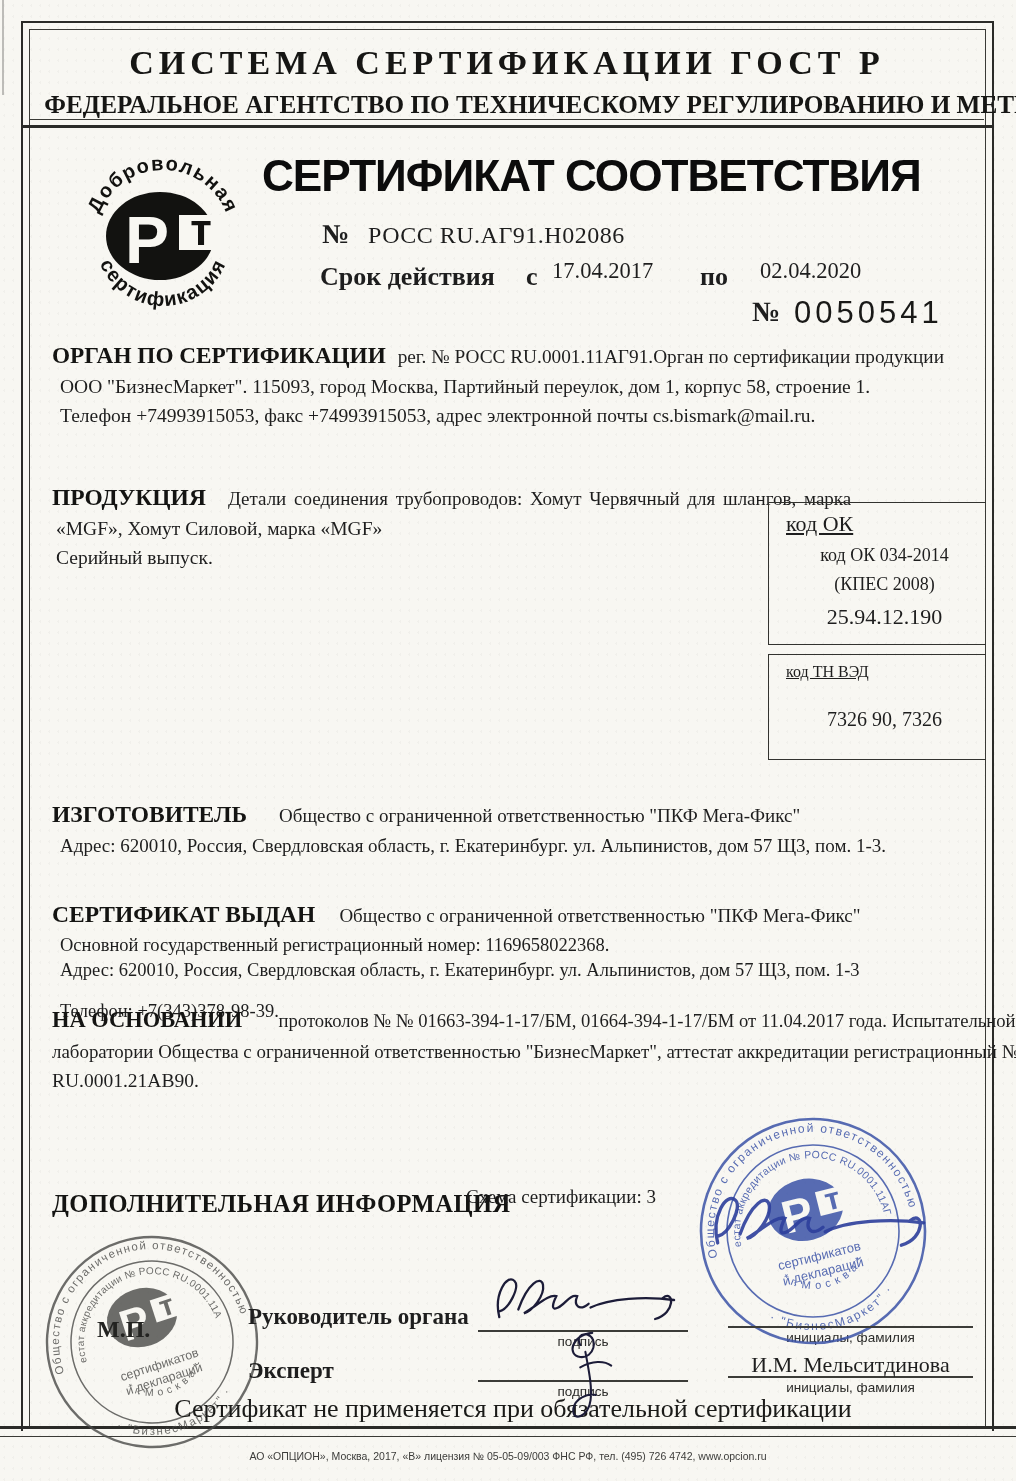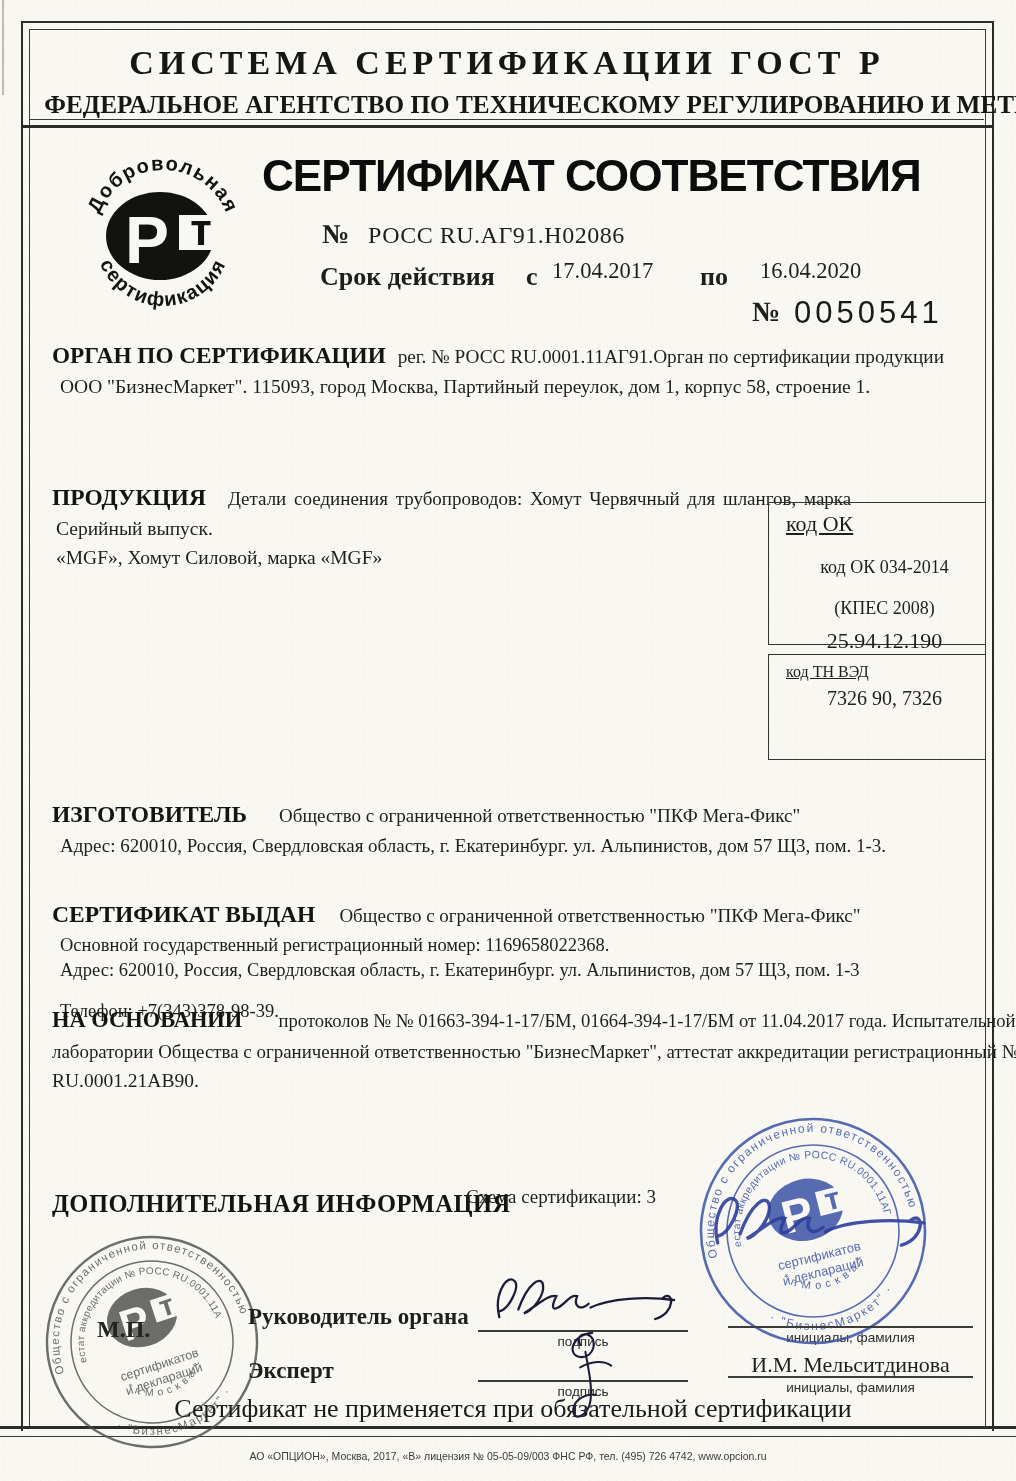--- a/index.html
+++ b/index.html
@@ -24,21 +24,21 @@
   .bline1{left:0;top:1426px;width:1016px;height:2.5px;background:#2b2b28;z-index:1;}
   .bline2{left:0;top:1436px;width:1016px;height:1.4px;background:#3a3a36;z-index:1;}
   .edge-smudge{left:2px;top:0;width:2px;height:95px;background:#8d8d88;opacity:.55;}
   
   .hline1{left:30px;top:44px;width:954px;font-size:34px;font-weight:bold;letter-spacing:5px;text-align:center;color:#161614;}
   .hline2{left:30px;top:90px;width:954px;font-size:26px;font-weight:bold;text-align:center;transform:scaleX(.97);color:#161614;white-space:nowrap;}
   .doc-title{left:262px;top:150px;width:700px;font-size:45px;font-weight:800;letter-spacing:-1px;color:#0c0c0c;white-space:nowrap;transform:scaleX(.98);transform-origin:0 0;}
   
   .codebox{border:1.6px solid #33332f;border-right:none;}
   .cb-title{font-size:22px;padding:8px 0 0 17px;text-decoration:underline;}
-  .cb-line{text-align:center;font-size:18px;margin-top:20px;padding-left:14px;}
+  .cb-line{text-align:center;font-size:18px;margin-top:8px;padding-left:14px;}
   .cb-line.lg{font-size:22px;margin-top:9px;}
   
   .sec .h{font-weight:bold;font-size:23.5px;color:#141412;}
   .sec .t{font-size:19.5px;}
   .sec .l{font-size:19.5px;margin-top:7px;padding-left:8px;}
   .caption{font-size:13.5px;font-family:"Liberation Sans",sans-serif;color:#2c2c2a;}
   .sigline{height:1.6px;background:#3c3c38;}
   .name{font-size:22px;}
   .role{font-size:23px;font-weight:bold;}
   svg text{font-family:"Liberation Sans","DejaVu Sans",sans-serif;}
@@ -88,53 +88,54 @@
 
   <div class="abs sans doc-title">СЕРТИФИКАТ СООТВЕТСТВИЯ</div>
 
   <div class="abs ser b" style="left:322px;top:219px;font-size:27px">№</div>
   <div class="abs ser" style="left:368px;top:222px;font-size:24px;letter-spacing:.5px">РОСС RU.АГ91.Н02086</div>
 
   <div class="abs ser b" style="left:320px;top:262px;font-size:26px">Срок действия</div>
   <div class="abs ser b" style="left:526px;top:262px;font-size:26px">с</div>
   <div class="abs ser" style="left:552px;top:258px;font-size:22.5px">17.04.2017</div>
   <div class="abs ser b" style="left:700px;top:262px;font-size:26px">по</div>
-  <div class="abs ser" style="left:760px;top:258px;font-size:22.5px">16.04.2020</div>
+  <div class="abs ser" style="left:760px;top:258px;font-size:22.5px">02.04.2020</div>
 
   <div class="abs ser b" style="left:752px;top:296px;font-size:28px">№</div>
   <div class="abs mono" style="left:794px;top:295px;font-size:31px;letter-spacing:4px;color:#191917">0050541</div>
 
   <div class="abs sec" style="left:52px;top:342px;width:905px">
     <div class="fit" style="transform:scaleX(.99)">
       <span class="h ser">ОРГАН ПО СЕРТИФИКАЦИИ</span>
       <span class="t ser" style="margin-left:8px">рег. № РОСС RU.0001.11АГ91.Орган по сертификации продукции</span>
     </div>
     <div class="l ser">ООО "БизнесМаркет". 115093, город Москва, Партийный переулок, дом 1, корпус 58, строение 1.</div>
+    <div class="l ser">Телефон +74993915053, факс +74993915053, адрес электронной почты cs.bismark@mail.ru.</div>
   </div>
 
   <div class="abs sec" style="left:52px;top:484px;width:715px">
     <div class="fit">
       <span class="h ser">ПРОДУКЦИЯ</span>
       <span class="t ser" style="margin-left:18px;font-size:19px;word-spacing:3px">Детали соединения трубопроводов: Хомут Червячный для шлангов, марка</span>
     </div>
+    <div class="l ser" style="padding-left:4px">«MGF», Хомут Силовой, марка «MGF»</div>
     <div class="l ser" style="padding-left:4px">Серийный выпуск.</div>
-    <div class="l ser" style="padding-left:4px">«MGF», Хомут Силовой, марка «MGF»</div>
   </div>
 
   <div class="abs codebox" style="left:768px;top:502px;width:217px;height:141px">
     <div class="cb-title ser">код ОК</div>
     <div class="cb-line ser">код ОК 034-2014</div>
     <div class="cb-line ser">(КПЕС 2008)</div>
     <div class="cb-line lg ser">25.94.12.190</div>
   </div>
 
 
   <div class="abs codebox" style="left:768px;top:654px;width:217px;height:104px">
     <div class="cb-title ser" style="font-size:16px">код ТН ВЭД</div>
-    <div class="cb-line lg ser" style="margin-top:6px;font-size:20px">7326 90, 7326</div>
+    <div class="cb-line lg ser" style="margin-top:27px;font-size:20px">7326 90, 7326</div>
   </div>
 
   <div class="abs sec" style="left:52px;top:801px;width:905px">
     <div class="fit">
       <span class="h ser">ИЗГОТОВИТЕЛЬ</span>
       <span class="t ser" style="margin-left:28px;font-size:19px">Общество с ограниченной ответственностью "ПКФ Мега-Фикс"</span>
     </div>
     <div class="l ser" style="font-size:19px">Адрес: 620010, Россия, Свердловская область, г. Екатеринбург. ул. Альпинистов, дом 57 Щ3, пом. 1-3.</div>
   </div>
 

